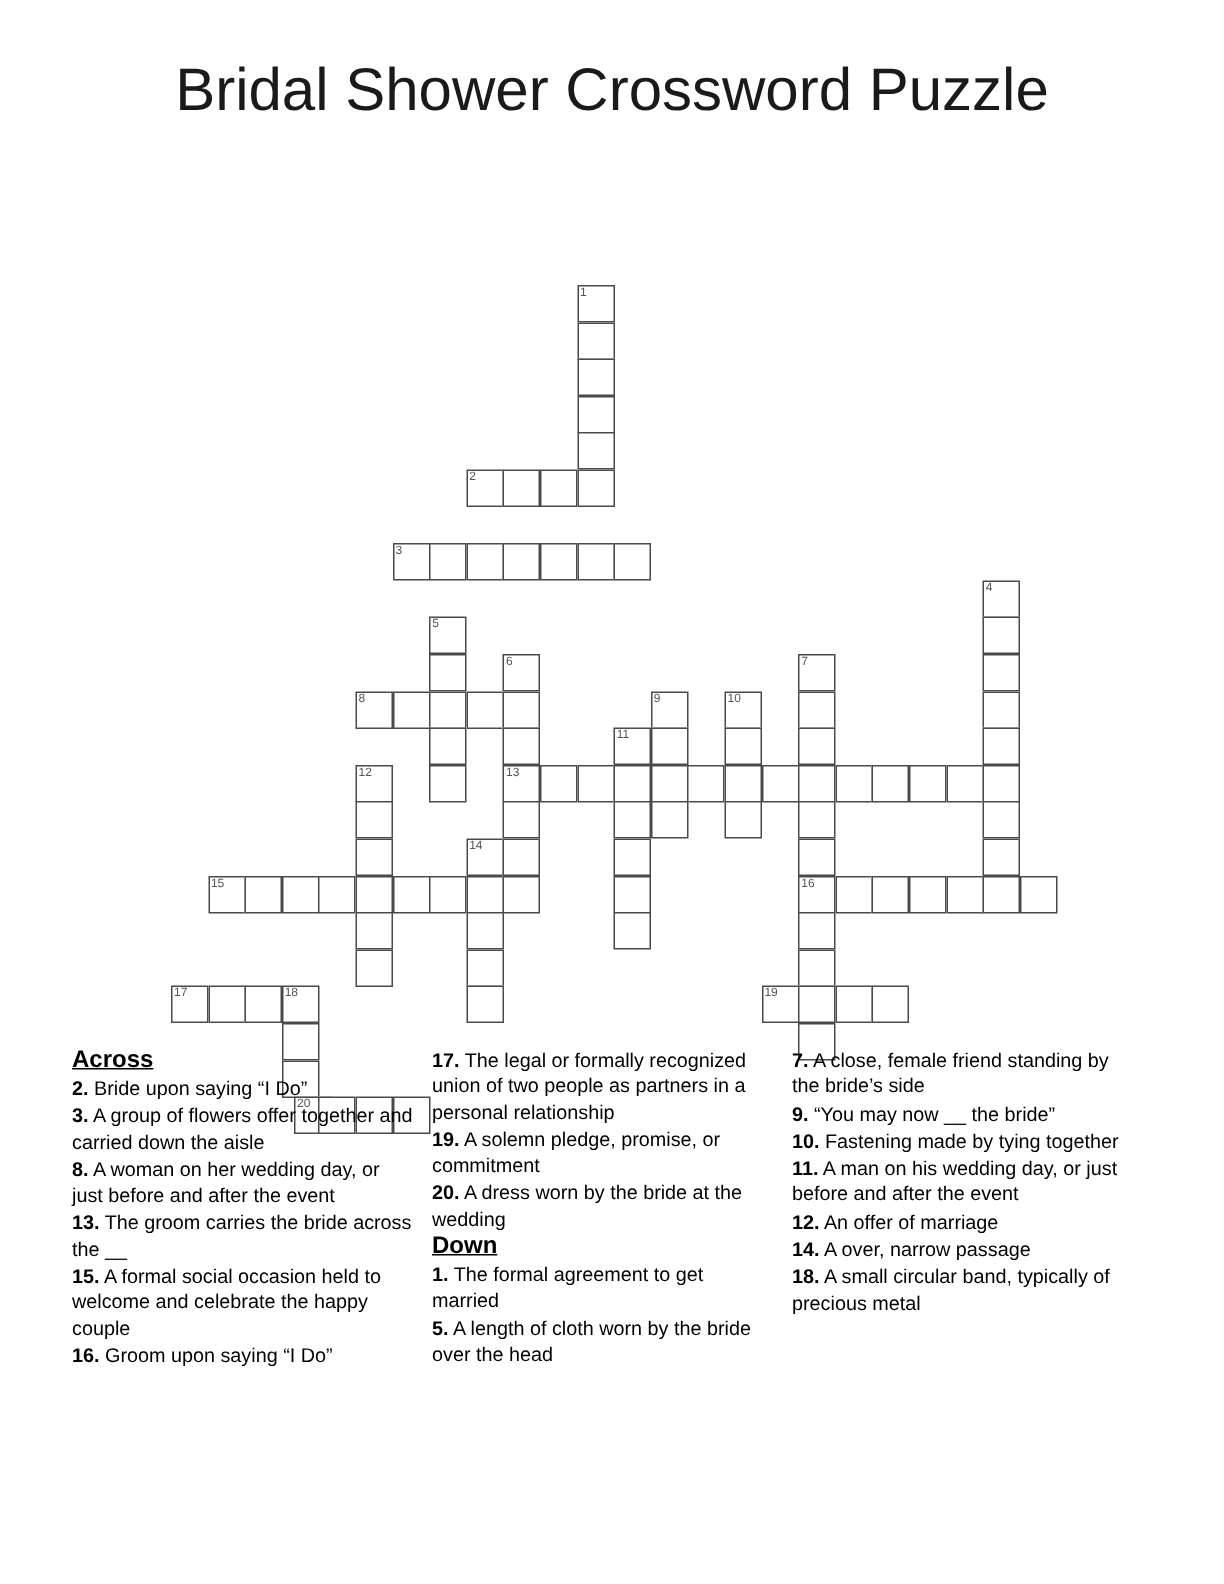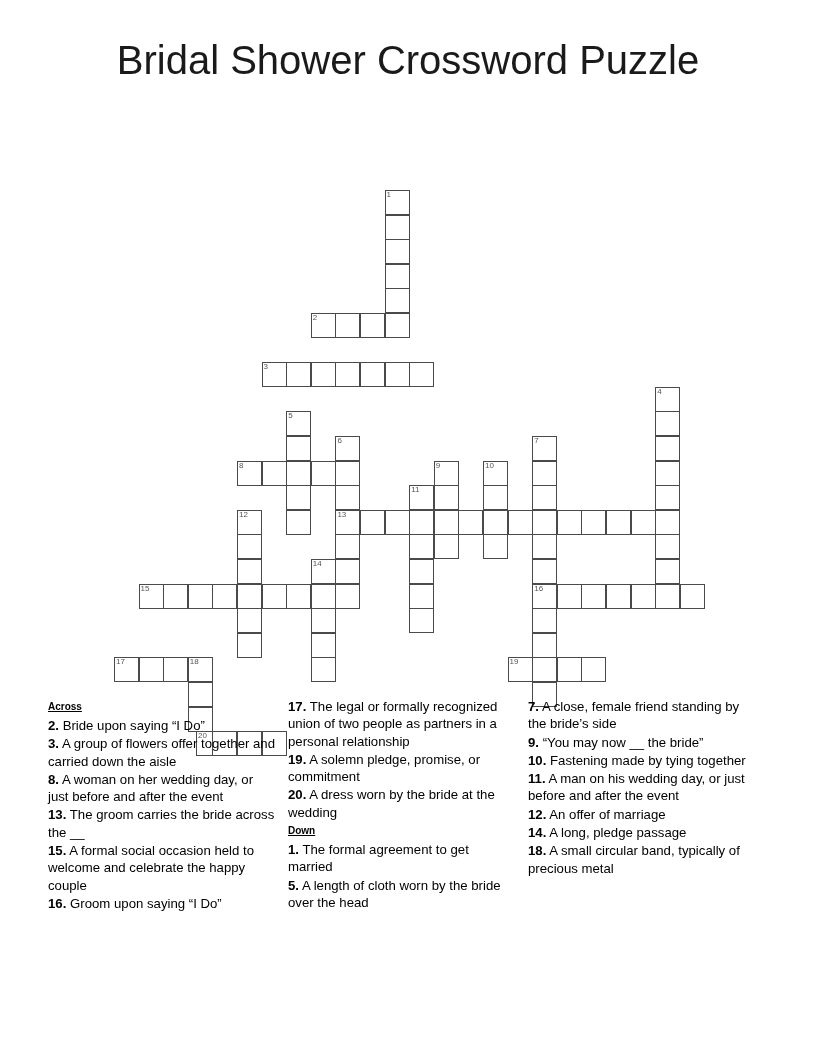--- a/index.html
+++ b/index.html
@@ -64,21 +64,21 @@
     padding-right: 12px;
     font-size: 13.2px;
     line-height: 17.3px;
   }
   .clue-col.c2 { width: 240px; }
   .clue-col.c3 { width: 240px; }
 
   .section-head {
     font-weight: bold;
     text-decoration: underline;
-    font-size: 10px;
+    font-size: 16px;
     line-height: 18px;
     margin: 0 0 1px 0;
   }
   .clue {
     margin: 0 0 1px 0;
     text-indent: 0;
   }
   .clue b { font-weight: bold; }
 </style>
 </head>
@@ -254,16 +254,16 @@
       <div class="section-head">Down</div>
       <div class="clue"><b>1.</b><span> The formal agreement to get married</span></div>
       <div class="clue"><b>5.</b><span> A length of cloth worn by the bride over the head</span></div>
     </div>
   <div class="clue-col c3">
       <div class="clue"><b>7.</b><span> A close, female friend standing by the bride’s side</span></div>
       <div class="clue"><b>9.</b><span> “You may now __ the bride”</span></div>
       <div class="clue"><b>10.</b><span> Fastening made by tying together</span></div>
       <div class="clue"><b>11.</b><span> A man on his wedding day, or just before and after the event</span></div>
       <div class="clue"><b>12.</b><span> An offer of marriage</span></div>
-      <div class="clue"><b>14.</b><span> A long, pledge passage</span></div>
+      <div class="clue"><b>14.</b><span> A over, narrow passage</span></div>
       <div class="clue"><b>18.</b><span> A small circular band, typically of precious metal</span></div>
     </div>
 </div>
 
 </body></html>

